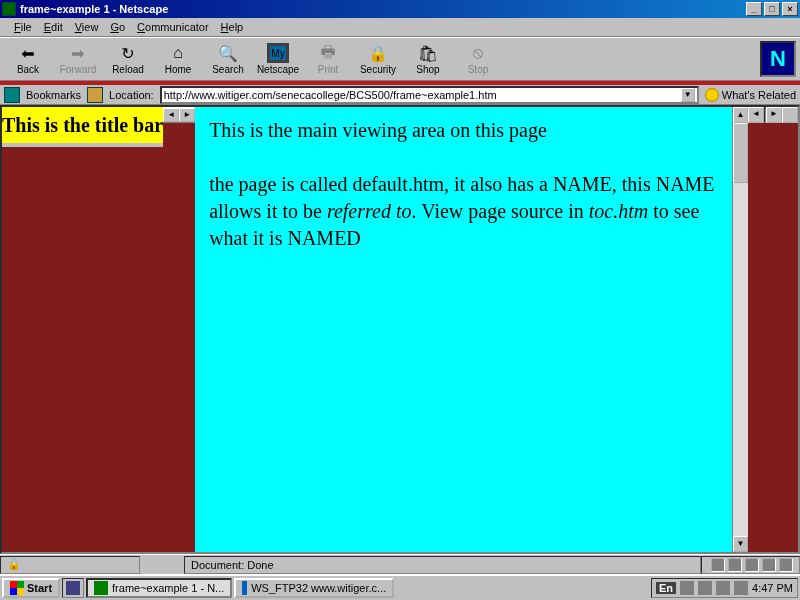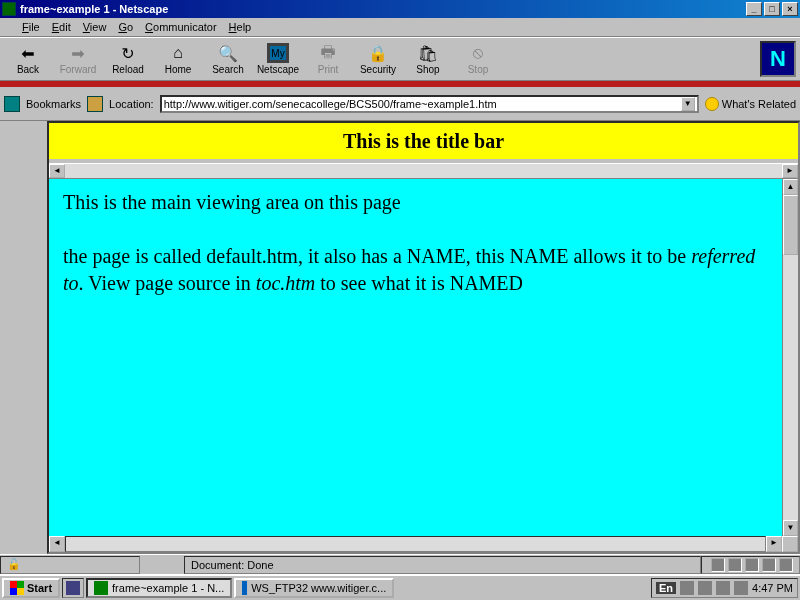--- a/index.html
+++ b/index.html
@@ -6,42 +6,42 @@
   html, body { margin: 0; padding: 0; font-family: "MS Sans Serif", Arial, sans-serif; font-size: 11px; }
   body { width: 800px; height: 600px; overflow: hidden; background: #c0c0c0; display: flex; flex-direction: column; }
 
   
   .win-titlebar { height: 18px; background: linear-gradient(to right, #000080, #1084d0); color: #fff; display: flex; align-items: center; padding: 0 2px; font-size: 11px; font-weight: bold; }
   .win-titlebar .icon { width: 14px; height: 14px; margin-right: 4px; background: #006400; border: 1px solid #044; }
   .win-titlebar .spacer { flex: 1; }
   .win-titlebar .winbtn { width: 16px; height: 14px; margin-left: 2px; background: #c0c0c0; border: 1px solid #fff; border-right-color:#404040; border-bottom-color:#404040; color:#000; font-size:9px; line-height:12px; text-align:center; font-weight:bold; cursor:pointer; }
 
   
-  .menubar { height: 19px; background:#c0c0c0; border-bottom:1px solid #808080; display:flex; align-items:center; padding-left:16px; }
+  .menubar { height: 19px; background:#c0c0c0; border-bottom:1px solid #808080; display:flex; align-items:center; padding-left:8px; }
   .menubar .menuitem { padding:2px 6px; cursor:pointer; }
   .menubar .menuitem u { text-decoration: underline; }
 
   
   .toolbar { height: 44px; background:#c0c0c0; border-top:1px solid #fff; border-bottom:1px solid #808080; display:flex; align-items:center; padding:2px 4px; }
   .toolbtn { width:48px; height:40px; margin-right:2px; display:flex; flex-direction:column; align-items:center; justify-content:center; cursor:pointer; font-size:10px; color:#000; }
   .toolbtn.disabled { color:#808080; }
   .toolbtn .ticon { width:20px; height:20px; margin-bottom:1px; display:flex; align-items:center; justify-content:center; font-size:16px; }
   .toolbar .brand { margin-left:auto; width:36px; height:36px; background:#000080; border:2px inset #808080; color:#0ff; display:flex; align-items:center; justify-content:center; font-size:22px; font-weight:bold; }
 
   
-  .locbar { height: 40px; background:#c0c0c0; border-top:6px solid #b91c1c; border-bottom:1px solid #808080; display:flex; align-items:center; padding:0 4px; gap:6px; }
+  .locbar { height: 24px; background:#c0c0c0; border-top:4px solid #b91c1c; border-bottom:1px solid #808080; display:flex; align-items:center; padding:0 4px; gap:6px; }
   .locbar .bkicon { width:16px; height:16px; background:#008080; border:1px solid #044; }
   .locbar .loclabel { font-size:11px; }
   .urlfield { flex:1; height:18px; background:#fff; border:2px inset #808080; display:flex; align-items:center; padding:0 2px; font-size:11px; }
   .urlfield .dropbtn { width:14px; height:14px; background:#c0c0c0; border:1px outset #fff; margin-left:auto; text-align:center; font-size:8px; line-height:12px; cursor:pointer; }
   .related { font-size:11px; display:flex; align-items:center; gap:3px; cursor:pointer; }
   .related .ricon { width:14px; height:14px; background:#ffcc00; border:1px solid #aa8800; border-radius:7px; }
 
   
-  .content { flex:1; display:flex; flex-direction:column; border:2px inset #808080; background:#7f1d1d; overflow:hidden;margin-left:47px; }
+  .content { flex:1; display:flex; flex-direction:row; border:2px inset #808080; background:#7f1d1d; overflow:hidden; }
 
   .frame-title { height:40px; background:#ffff00; border-bottom:4px solid #c0c0c0; display:flex; align-items:center; justify-content:center; font-family:"Times New Roman",serif; font-size:20px; font-weight:bold; color:#000; }
   .hscroll-stub { height:16px; background:#c0c0c0; border-top:1px solid #fff; border-bottom:1px solid #808080; display:flex; }
   .hscroll-stub .arrow { width:16px; height:14px; background:#c0c0c0; border:1px outset #fff; font-size:8px; text-align:center; line-height:12px; }
   .hscroll-stub .track { flex:1; background:#dcdcdc; }
 
   .frame-body { flex:1; display:flex; overflow:hidden; }
   .toc { width:150px; background:#ff0000; color:#ffff00; font-family:"Times New Roman",serif; font-size:16px; padding:10px 8px; border-right:4px solid #c0c0c0; }
   .toc .toc-head { font-size:16px; margin-bottom:14px; line-height:1.3; }
   .toc ul { margin:4px 0 0 0; padding-left:22px; }

